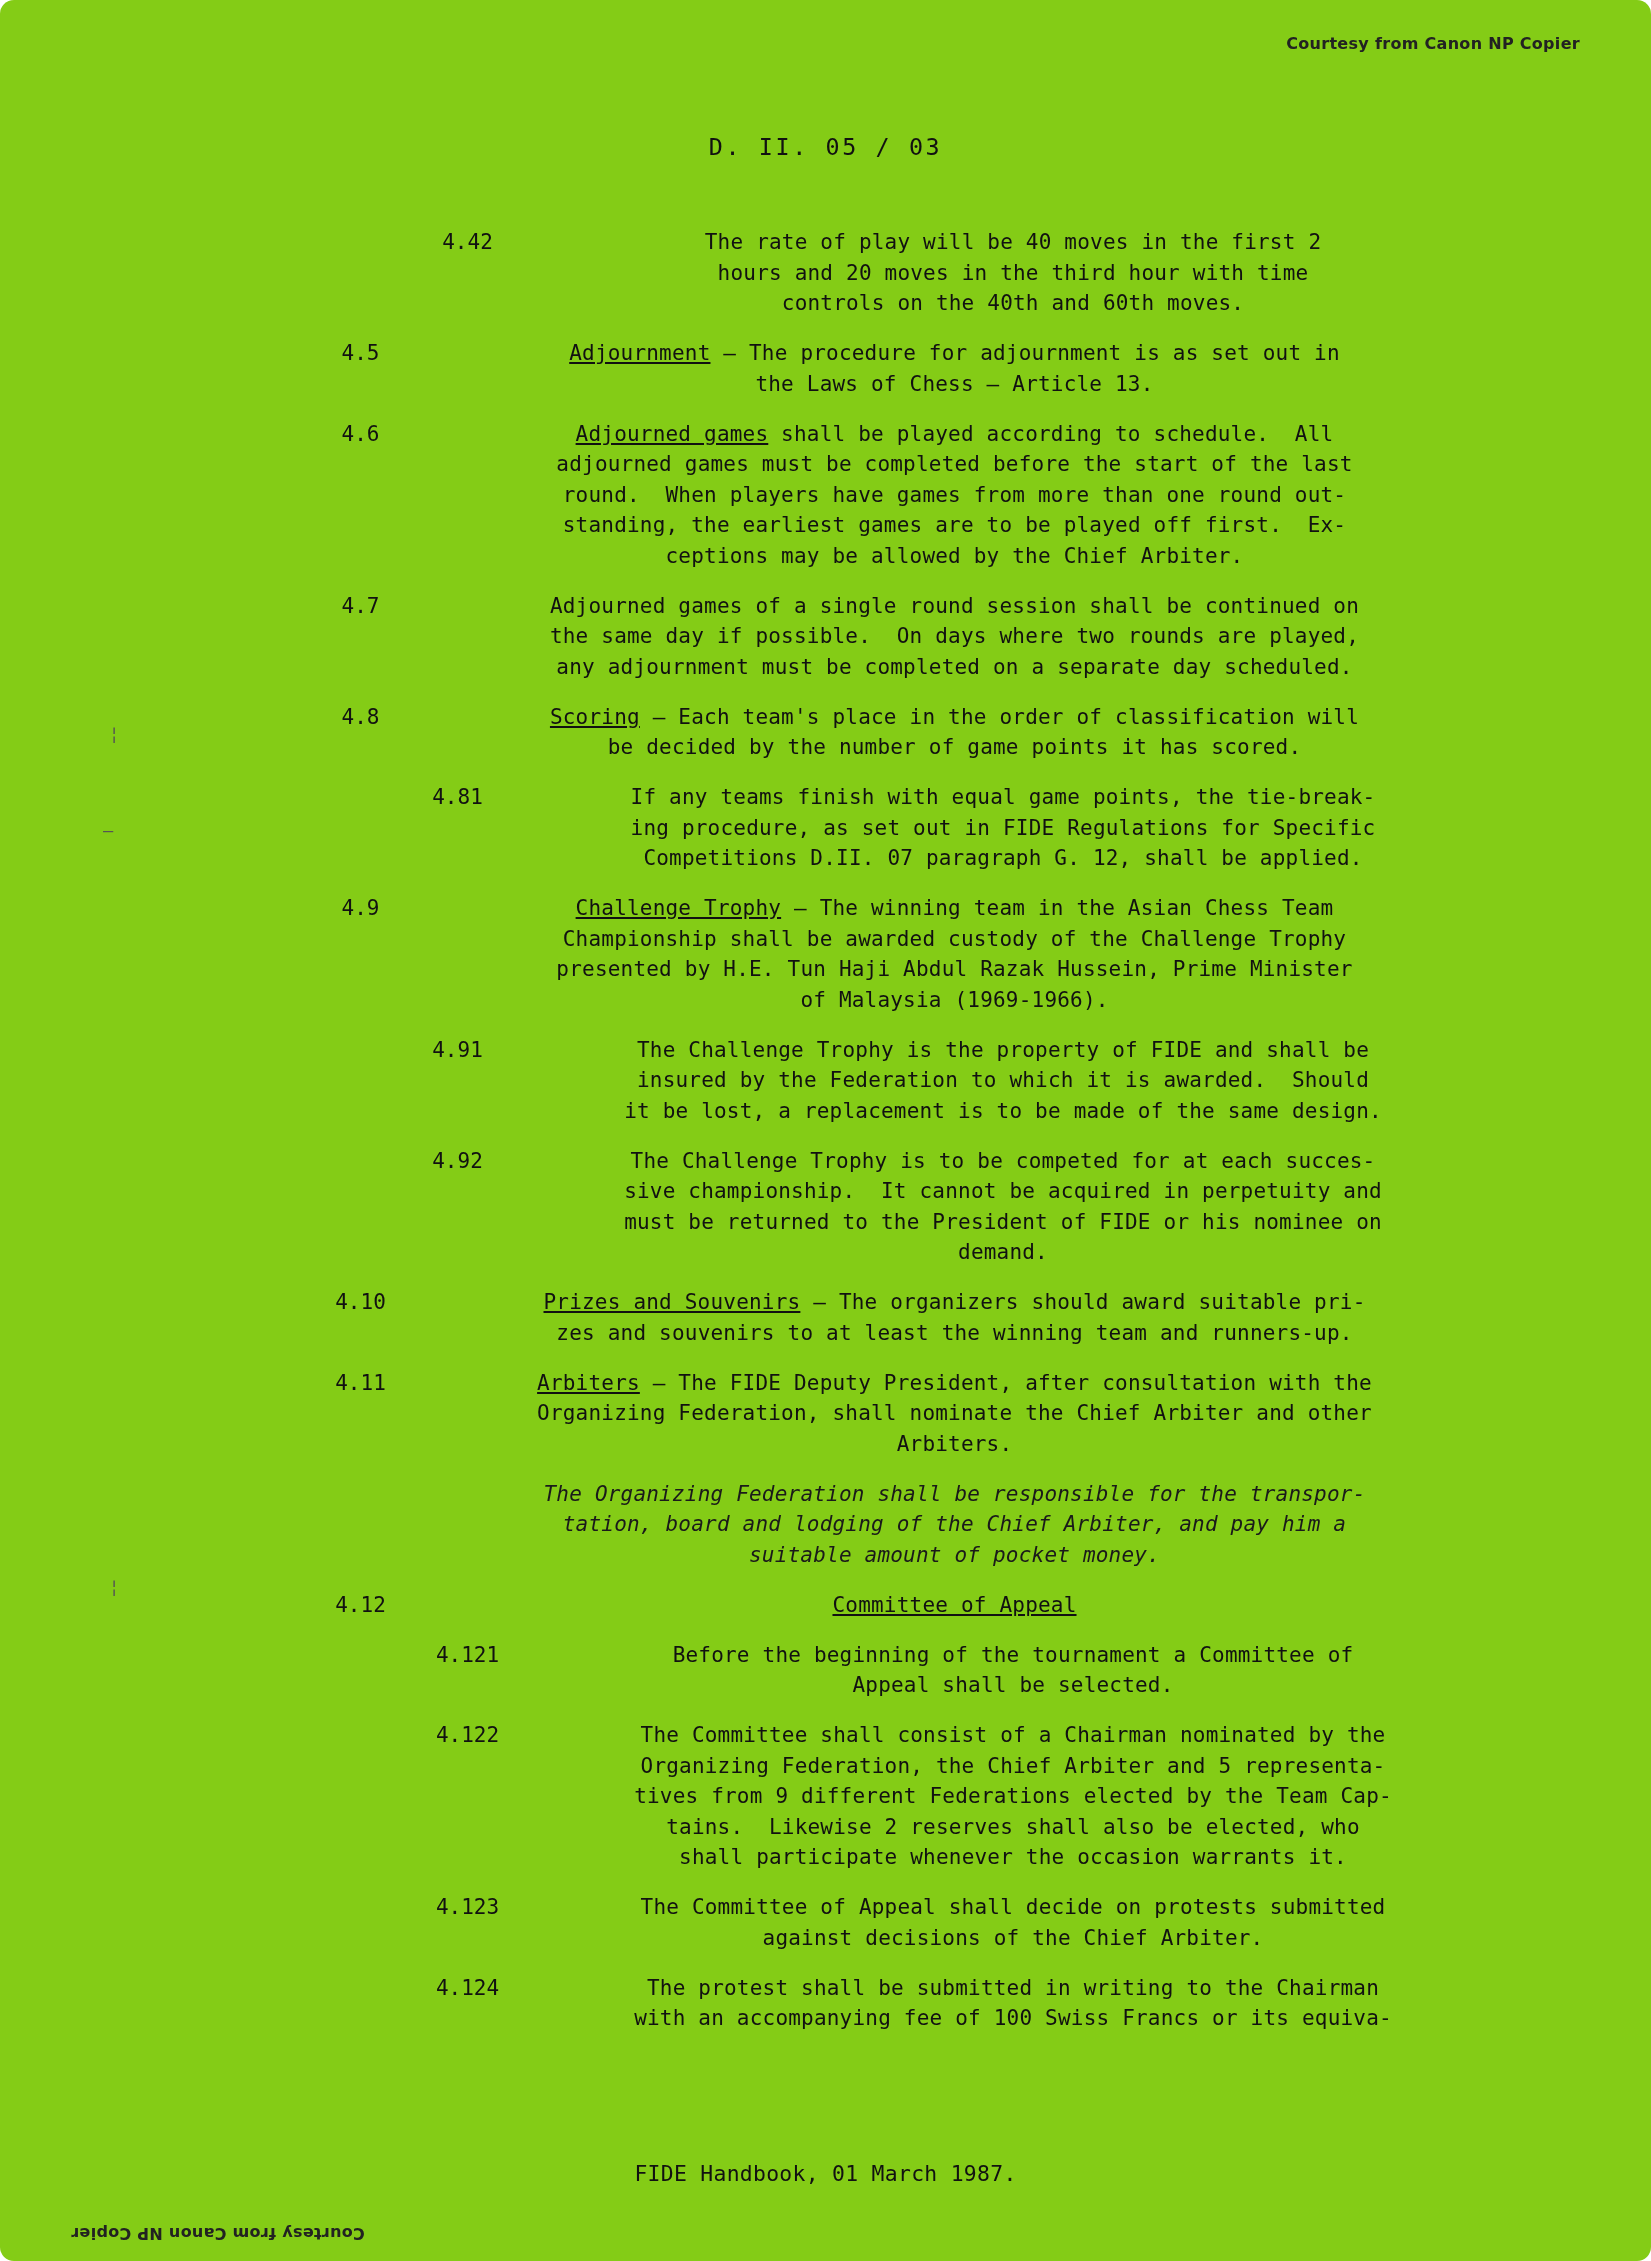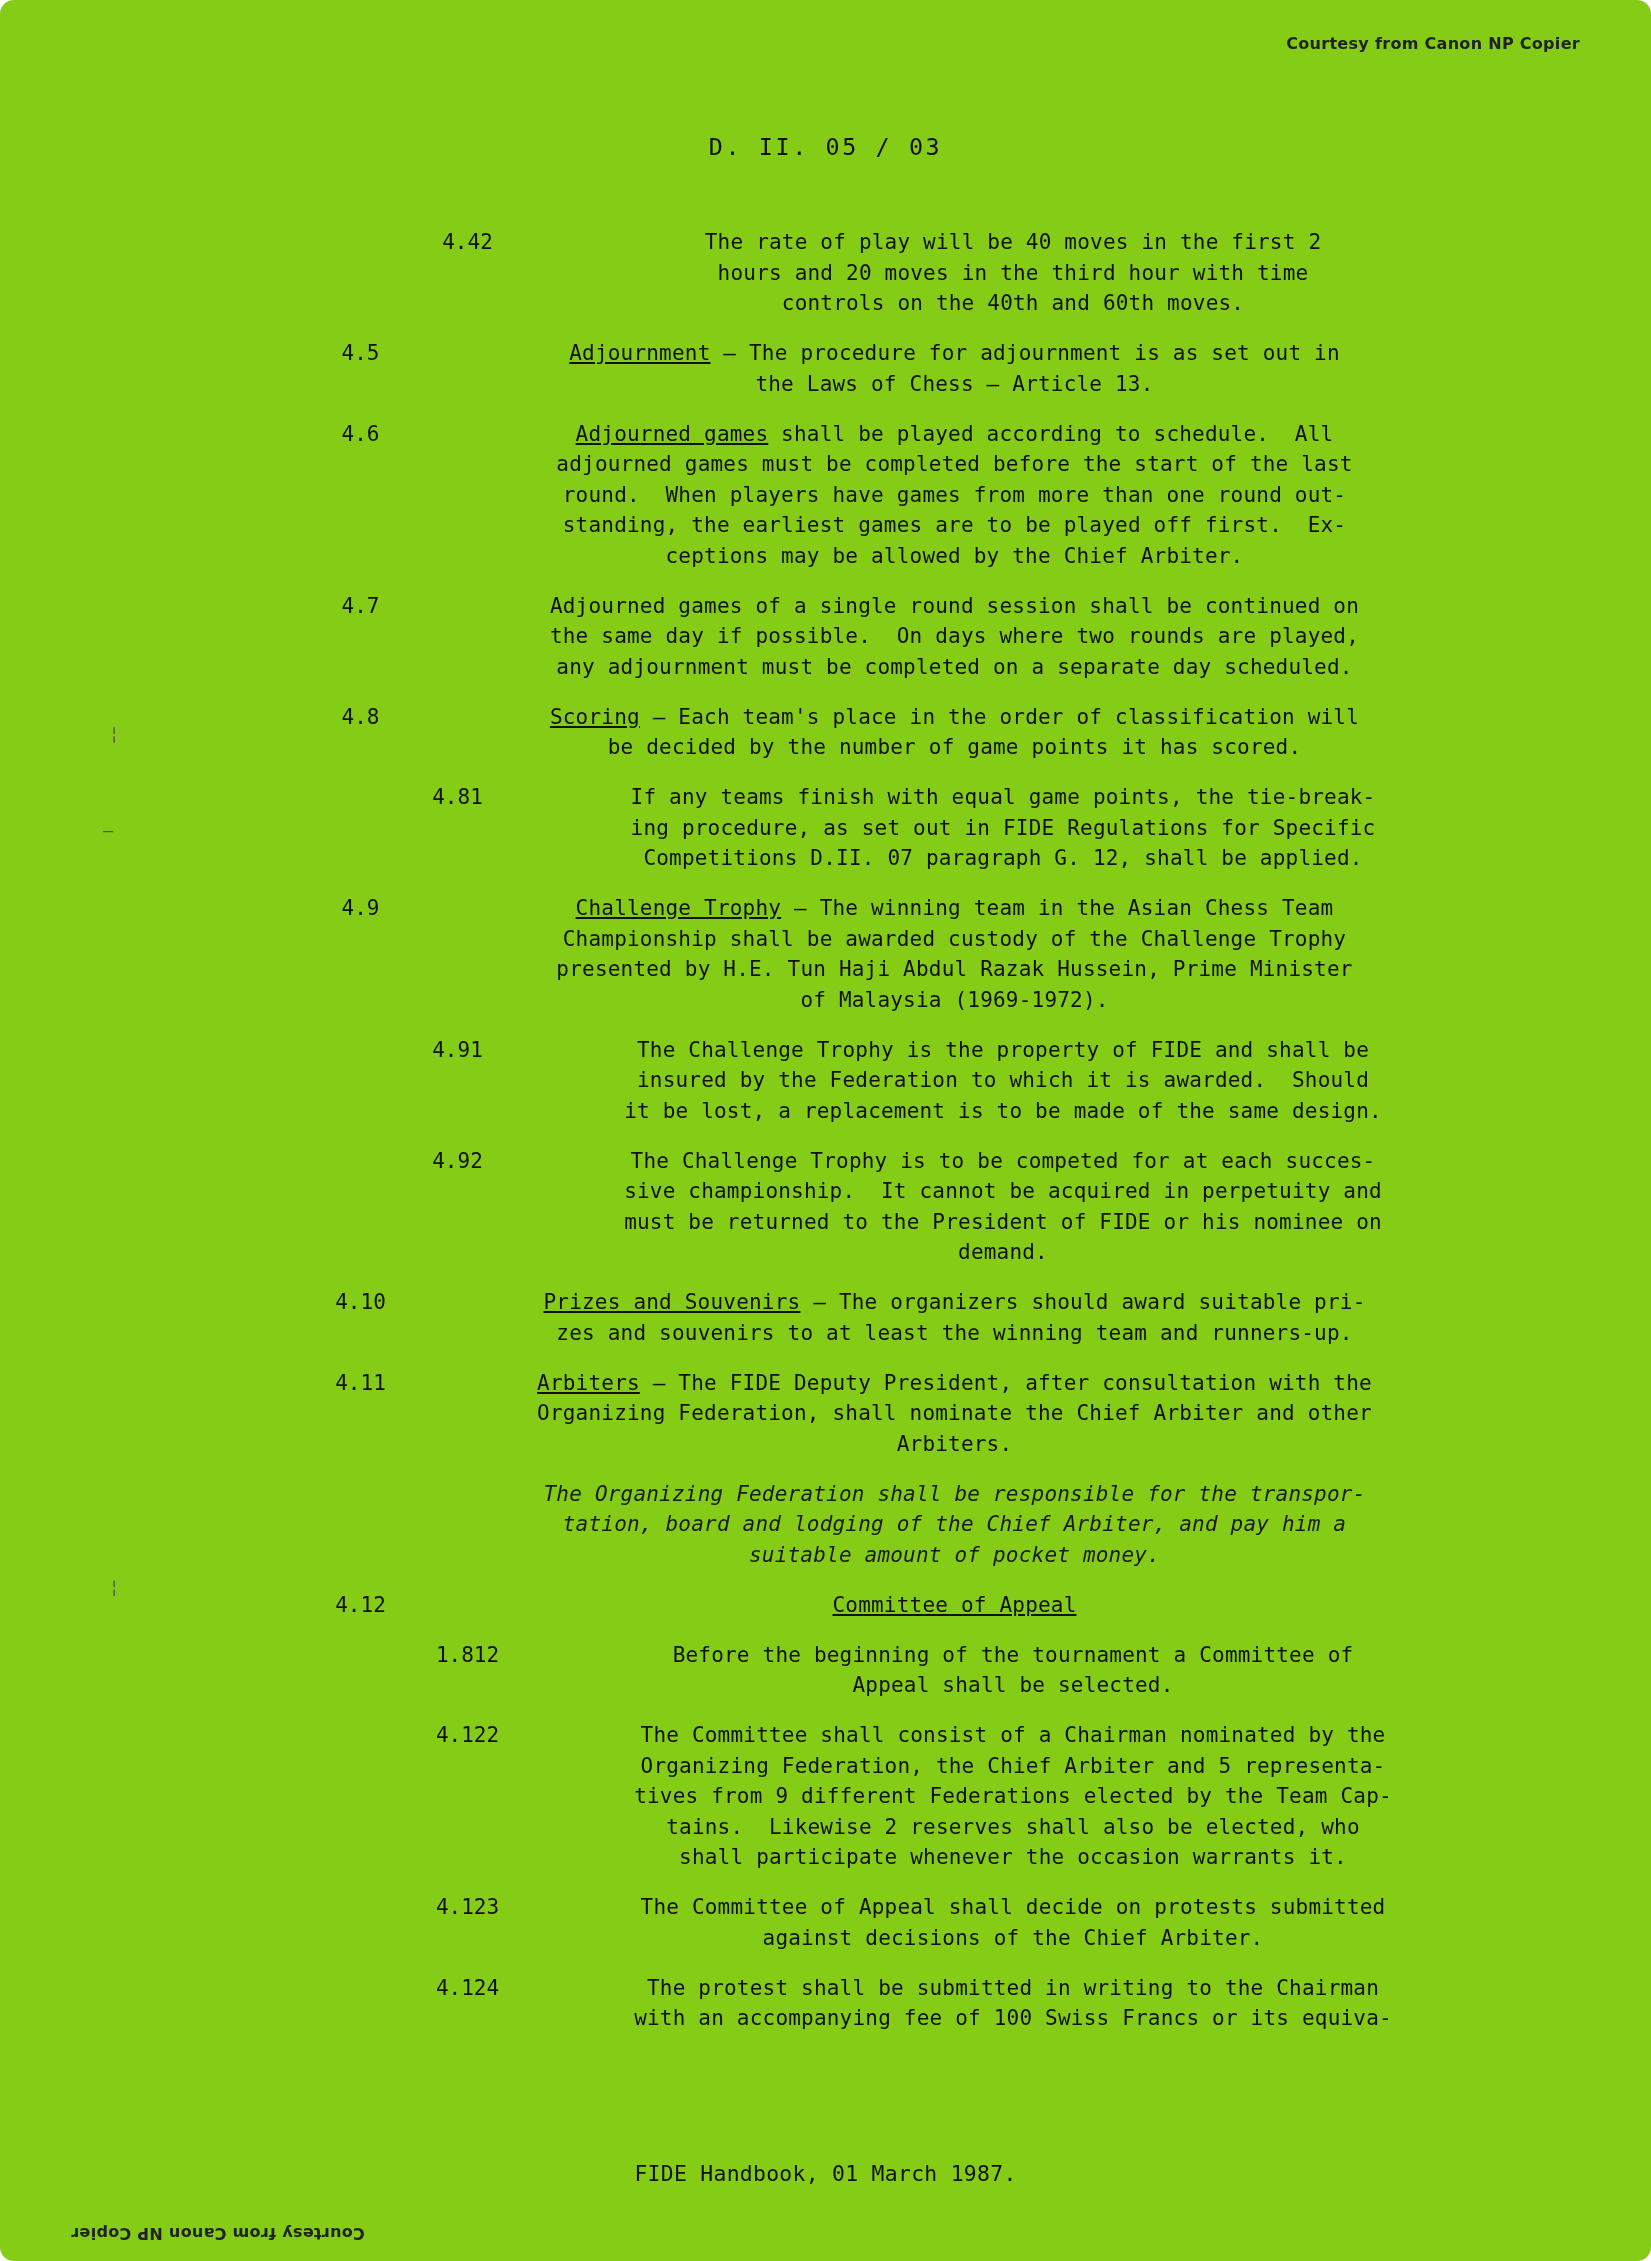--- a/index.html
+++ b/index.html
@@ -172,21 +172,21 @@
       <span class="txt">If any teams finish with equal game points, the tie-break-
 ing procedure, as set out in FIDE Regulations for Specific
 Competitions D.II. 07 paragraph G. 12, shall be applied.</span>
     </div>
 
     <div class="clause lvl1">
       <span class="num">4.9</span>
       <span class="txt"><span class="ul">Challenge Trophy</span><span> – The winning team in the Asian Chess Team
 Championship shall be awarded custody of the Challenge Trophy
 presented by H.E. Tun Haji Abdul Razak Hussein, Prime Minister
-of Malaysia (1969-1972).</span></span>
+of Malaysia (1969-1966).</span></span>
     </div>
 
     <div class="clause lvl2">
       <span class="num">4.91</span>
       <span class="txt">The Challenge Trophy is the property of FIDE and shall be
 insured by the Federation to which it is awarded.  Should
 it be lost, a replacement is to be made of the same design.</span>
     </div>
 
     <div class="clause lvl2">
@@ -213,21 +213,21 @@
     <div class="para-plain">The Organizing Federation shall be responsible for the transpor-
 tation, board and lodging of the Chief Arbiter, and pay him a
 suitable amount of pocket money.</div>
 
     <div class="clause lvl1">
       <span class="num">4.12</span>
       <span class="txt"><span class="ul">Committee of Appeal</span><span></span></span>
     </div>
 
     <div class="clause lvl2b">
-      <span class="num">1.812</span>
+      <span class="num">4.121</span>
       <span class="txt">Before the beginning of the tournament a Committee of
 Appeal shall be selected.</span>
     </div>
 
     <div class="clause lvl2b">
       <span class="num">4.122</span>
       <span class="txt">The Committee shall consist of a Chairman nominated by the
 Organizing Federation, the Chief Arbiter and 5 representa-
 tives from 9 different Federations elected by the Team Cap-
 tains.  Likewise 2 reserves shall also be elected, who

